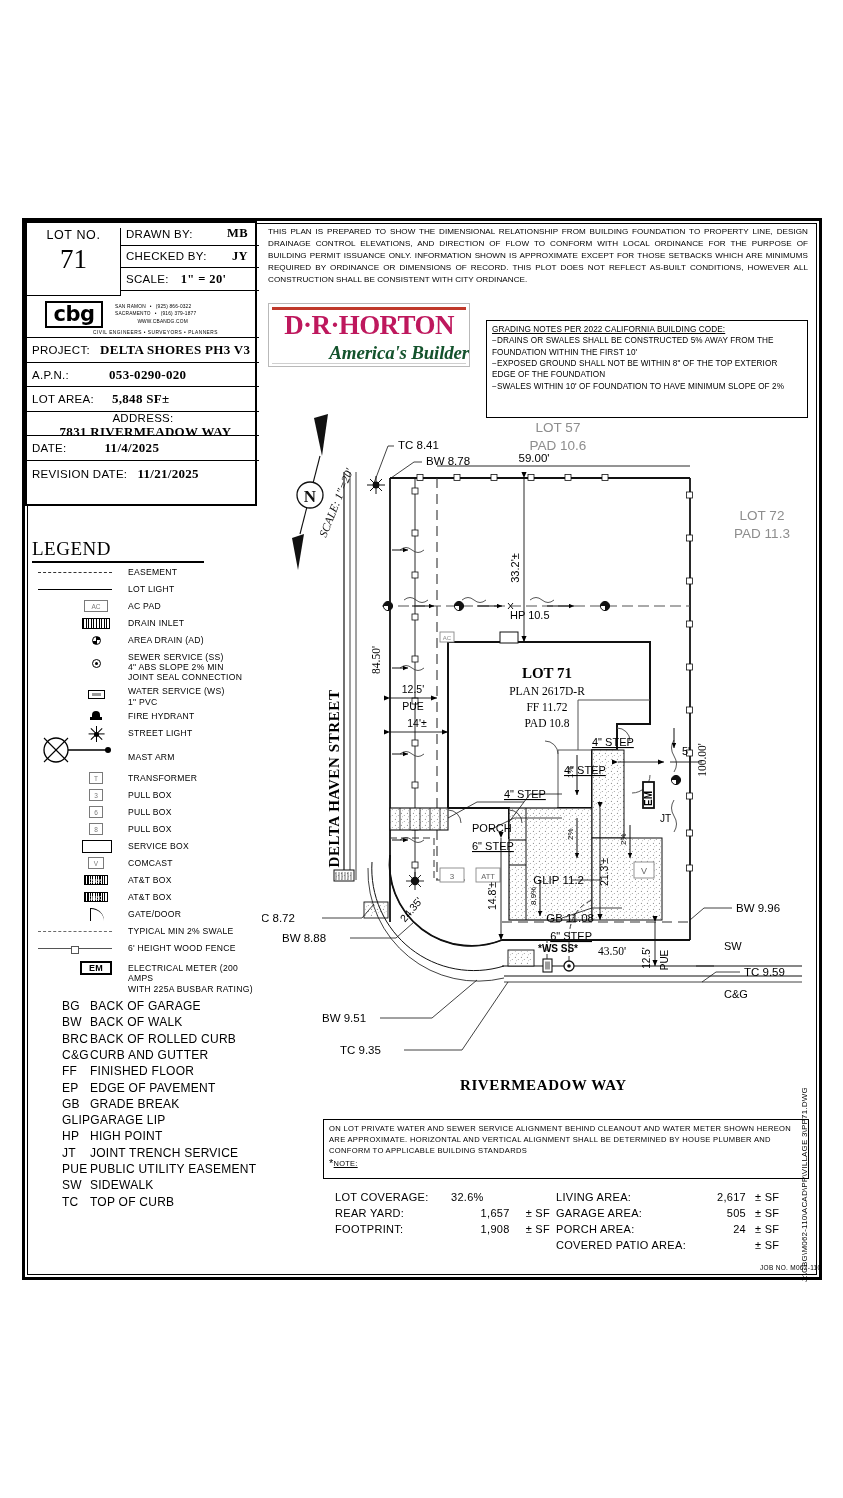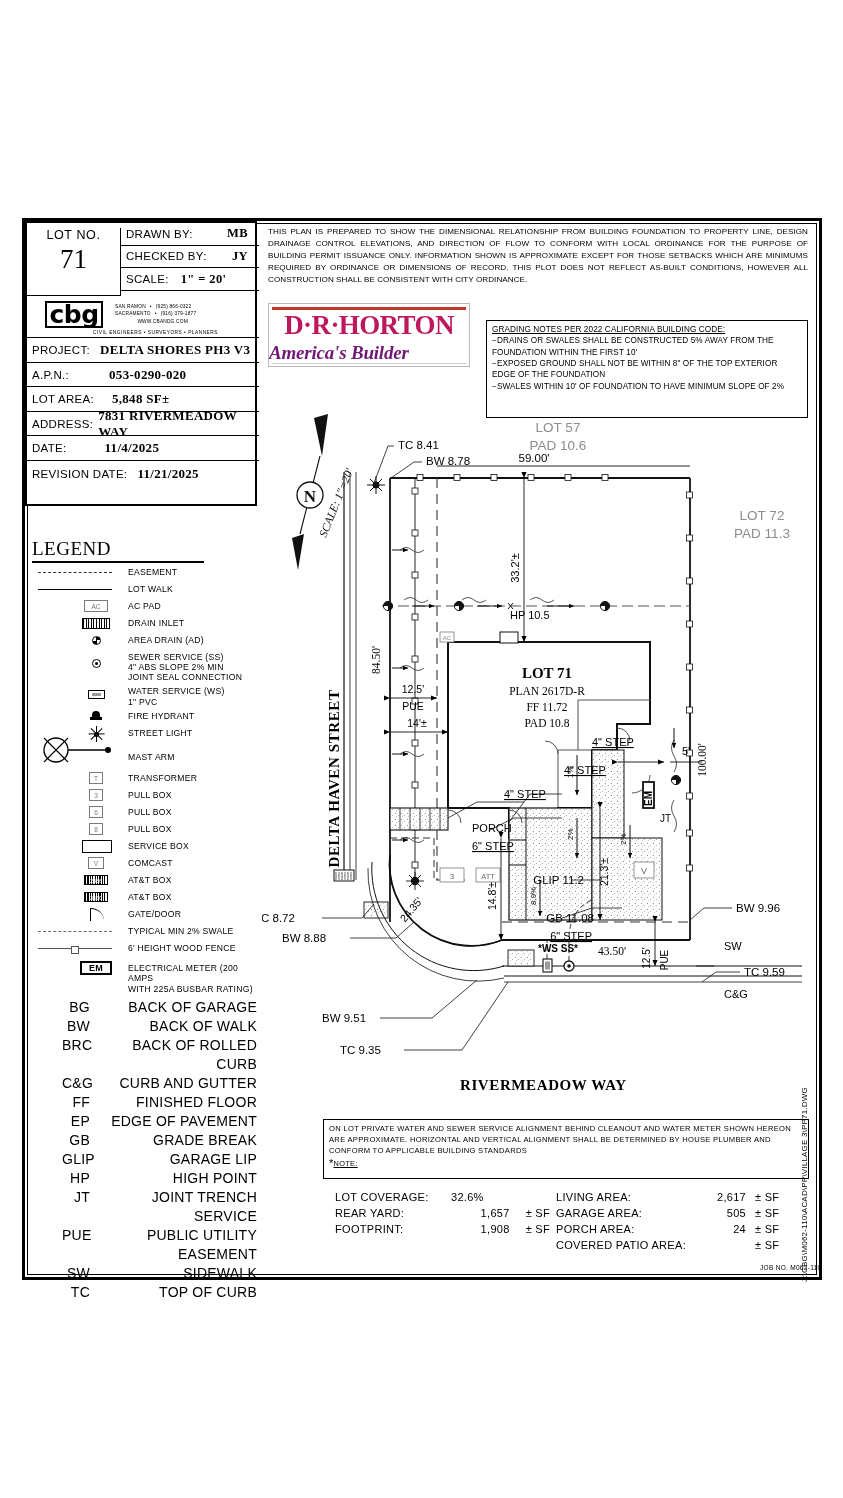--- a/index.html
+++ b/index.html
@@ -53,21 +53,21 @@
              font-weight: bold; font-size: 12.5px; padding-right: 6px; }
   .tb-r .v.sc { text-align: left; padding-left: 12px; }
 
   #tb-logo {
     position: absolute; left: 0; top: 68px; width: 232px; height: 47px;
     border-bottom: 1.5px solid #000; display: flex; align-items: center;
   }
   #cbg-mark {
     width: 58px; height: 27px; margin-left: 18px;
     border: 2.2px solid #000; display: flex; align-items: center; justify-content: center;
-    font-family: "DejaVu Sans", sans-serif; font-weight: bold; font-size: 25px;
+    font-family: "DejaVu Sans", sans-serif; font-weight: bold; font-size: 21px;
     letter-spacing: -0.5px; line-height: 1;
   }
   #cbg-contact { margin-left: 12px; font-size: 4.8px; line-height: 1.55; letter-spacing: .2px; }
   #cbg-contact .line { white-space: nowrap; }
   #cbg-contact .dot { margin: 0 4px; }
   #cbg-disc { position: absolute; left: 66px; bottom: 2px; font-size: 4.8px; letter-spacing: .5px; white-space: nowrap; }
 
   .tb-w { position: absolute; left: 0; width: 232px; border-bottom: 1.5px solid #000;
           display: flex; align-items: center; padding: 0 5px; font-size: 11.5px; letter-spacing: .3px; }
   .tb-w .k { flex: 0 0 auto; }
@@ -84,23 +84,23 @@
     position: absolute; left: 268px; top: 303px; width: 202px; height: 64px;
     border: 1px solid #b9b9b9; background: #fff; overflow: hidden;
   }
   #drh-bar { position: absolute; left: 3px; top: 3px; right: 3px; height: 3px; background: #c0392b; }
   #drh-name {
     position: absolute; left: 0; right: 0; top: 8px; text-align: center;
     font-family: "Liberation Serif", serif; font-weight: bold; font-size: 27px;
     color: #be185d; letter-spacing: -0.6px; line-height: 1;
   }
   #drh-tag {
-    position: absolute; left: 0; right: 0; top: 38px; text-align: left;
+    position: absolute; left: 0; right: 0; top: 38px; text-align: right;
     font-family: "Liberation Serif", serif; font-style: italic; font-weight: bold;
-    font-size: 19px; color: #701a75; letter-spacing: -0.2px;
+    font-size: 19px; color: #14532d; letter-spacing: -0.2px;
   }
   #drh-rule { position: absolute; left: 3px; bottom: 2px; right: 3px; height: 1px; background: #cfcfcf; }
 
   
   #grading {
     position: absolute; left: 486px; top: 300px; width: 322px; height: 98px;
     border: 1px solid #000; padding: 3px 5px;
     font-size: 8.2px; line-height: 1.38; letter-spacing: .1px; margin-top: 20px;
   }
   #grading .hdr { text-decoration: underline; }
@@ -148,21 +148,21 @@
   .s-swale{ position:absolute; left:6px; top:7px; width:74px; border-top:1.3px dashed #6a6a6a; }
   .s-fence{ position:absolute; left:6px; top:7px; width:74px; border-top:1.2px solid #555; }
   .s-fence::after{ content:''; position:absolute; left:33px; top:-3px; width:6px; height:6px;
                    border:1.1px solid #555; background:#fff; }
   .s-em  { position:absolute; left:48px; top:0px; width:32px; height:14px; border:2px solid #000;
            font-size:9px; font-weight:bold; text-align:center; line-height:11px; letter-spacing:.2px;}
   .s-att { position:absolute; left:52px; top:2px; width:24px; height:10px; border:1px solid #000;
            background: repeating-linear-gradient(90deg,#000 0 1.2px,#fff 1.2px 2.4px);
            color:#fff; font-size:5.5px; text-align:center; line-height:10px; }
 
-  .ab-row { display: flex; font-size: 14px; line-height: 1.36; letter-spacing: .25px; text-align: right; }
+  .ab-row { display: flex; font-size: 12px; line-height: 1.36; letter-spacing: .25px; }
   .ab-row .k { flex: 0 0 58px; padding-left: 30px; }
   .ab-row .v { flex: 1 1 auto; }
 
   
   #drawing { position: absolute; left: 262px; top: 410px; width: 560px; height: 690px; }
   #drawing svg { display:block; }
 
   
   #botnote {
     position: absolute; left: 323px; top: 1119px; width: 486px; height: 60px;
@@ -254,21 +254,21 @@
       <span class="v pad">DELTA SHORES PH3 V3</span>
     </div>
     <div class="tb-w" style="top:140px;height:24px;">
       <span class="k cad">A.P.N.:</span>
       <span class="v" style="margin-left:40px;">053-0290-020</span>
     </div>
     <div class="tb-w" style="top:164px;height:25px;">
       <span class="k cad">LOT AREA:</span>
       <span class="v pad" style="margin-left:18px;">5,848 SF±</span>
     </div>
-    <div class="tb-w" style="top:189px;height:24px;">
+    <div class="tb-w" style="top:189px;height:24px;flex-direction:column;">
       <span class="k cad">ADDRESS:</span>
       <span class="v" style="margin-left:5px;">7831 RIVERMEADOW WAY</span>
     </div>
     <div class="tb-w" style="top:213px;height:25px;">
       <span class="k cad">DATE:</span>
       <span class="v pad" style="margin-left:38px;">11/4/2025</span>
     </div>
     <div class="tb-w" style="top:238px;height:25px;border-bottom:none;">
       <span class="k cad">REVISION DATE:</span>
       <span class="v pad">11/21/2025</span>
@@ -298,21 +298,21 @@
       <div class="lg-sym">
           <div class="s-dash"></div>
         </div>
       <div class="lg-txt cad">EASEMENT</div>
     </div>
 
     <div class="lg-row">
       <div class="lg-sym">
           <div class="s-solid"></div>
         </div>
-      <div class="lg-txt cad">LOT WALK</div>
+      <div class="lg-txt cad">LOT LIGHT</div>
     </div>
 
     <div class="lg-row">
       <div class="lg-sym">
         <div class="s-box">AC</div>
       </div>
       <div class="lg-txt cad">AC PAD</div>
     </div>
 
     <div class="lg-row">

